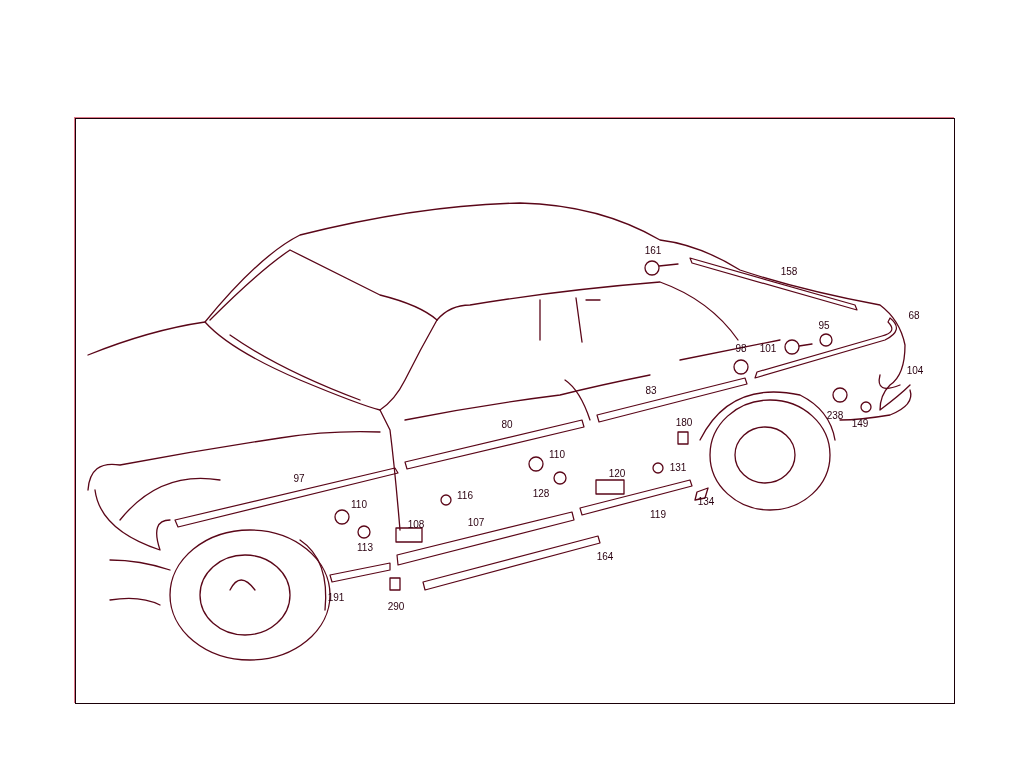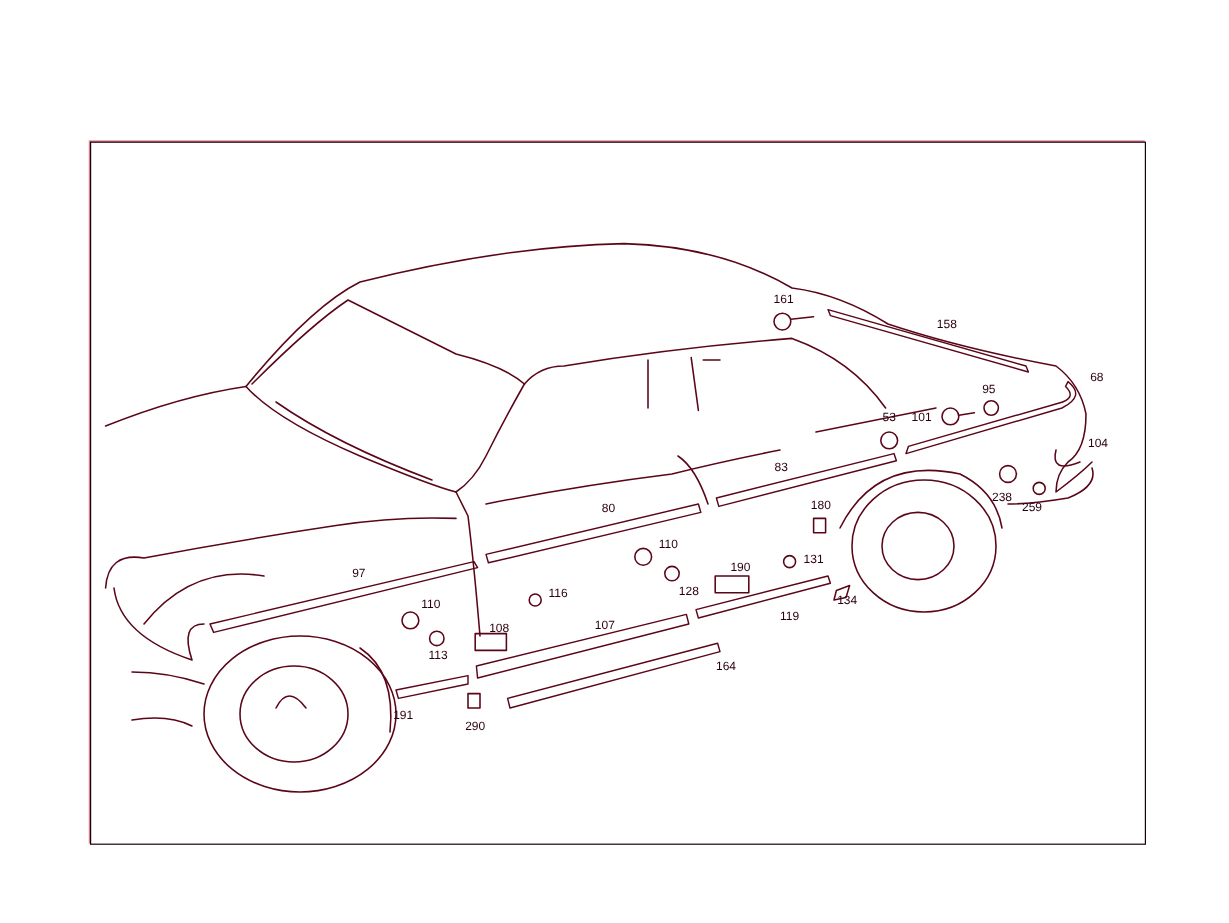--- a/index.html
+++ b/index.html
@@ -86,35 +86,35 @@
     <path d="M880 375 Q875 395 900 385"></path>
   </g>
 </svg>
 
 <div>
   <div class="lbl" style="left:299px;top:478px">97</div>
   <div class="lbl" style="left:507px;top:424px">80</div>
   <div class="lbl" style="left:651px;top:390px">83</div>
   <div class="lbl" style="left:914px;top:315px">68</div>
   <div class="lbl" style="left:824px;top:325px">95</div>
-  <div class="lbl" style="left:741px;top:348px">53</div>
+  <div class="lbl" style="left:741px;top:348px">98</div>
   <div class="lbl" style="left:768px;top:348px">101</div>
   <div class="lbl" style="left:336px;top:597px">191</div>
-  <div class="lbl" style="left:504px;top:522px">107</div>
+  <div class="lbl" style="left:476px;top:522px">107</div>
   <div class="lbl" style="left:416px;top:524px">108</div>
   <div class="lbl" style="left:359px;top:504px">110</div>
   <div class="lbl" style="left:365px;top:547px">113</div>
   <div class="lbl" style="left:465px;top:495px">116</div>
   <div class="lbl" style="left:658px;top:514px">119</div>
-  <div class="lbl" style="left:617px;top:473px">190</div>
+  <div class="lbl" style="left:617px;top:473px">120</div>
   <div class="lbl" style="left:557px;top:454px">110</div>
-  <div class="lbl" style="left:574px;top:493px">128</div>
+  <div class="lbl" style="left:541px;top:493px">128</div>
   <div class="lbl" style="left:678px;top:467px">131</div>
   <div class="lbl" style="left:706px;top:501px">134</div>
   <div class="lbl" style="left:684px;top:422px">180</div>
   <div class="lbl" style="left:915px;top:370px">104</div>
   <div class="lbl" style="left:835px;top:415px">238</div>
-  <div class="lbl" style="left:860px;top:423px">259</div>
+  <div class="lbl" style="left:860px;top:423px">149</div>
   <div class="lbl" style="left:789px;top:271px">158</div>
   <div class="lbl" style="left:653px;top:250px">161</div>
   <div class="lbl" style="left:605px;top:556px">164</div>
   <div class="lbl" style="left:396px;top:606px">290</div>
 </div>
 
 </body></html>

